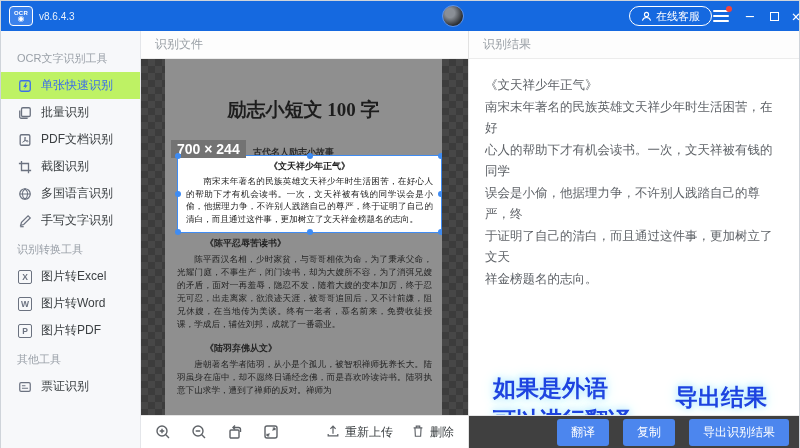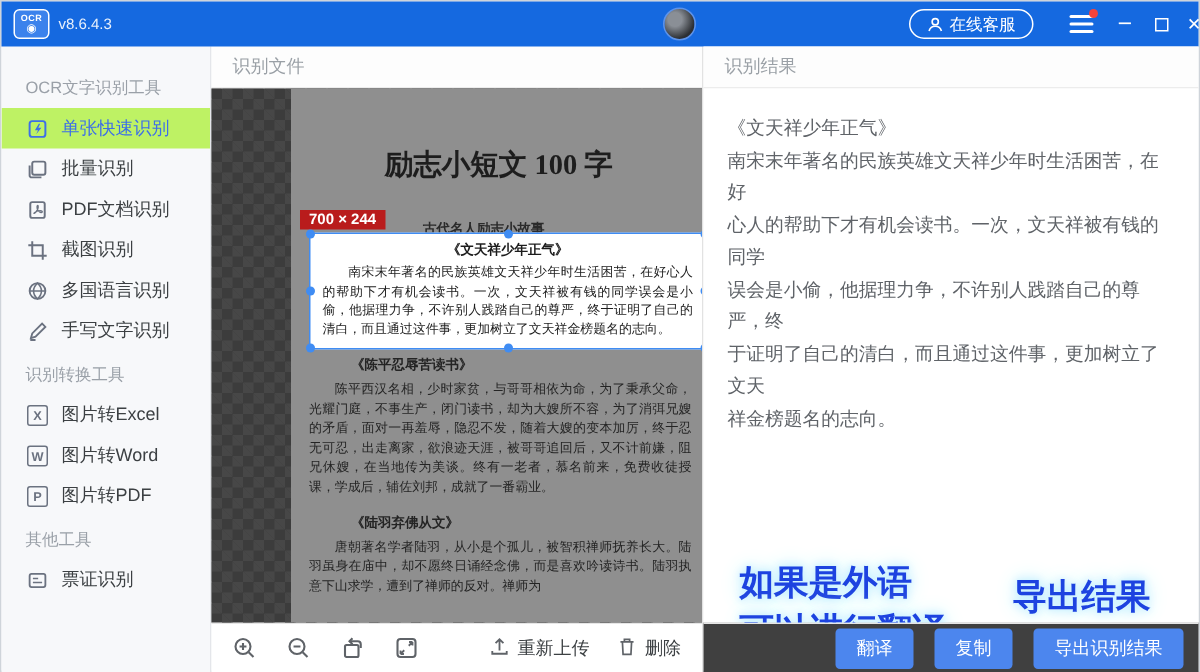--- a/index.html
+++ b/index.html
@@ -10,21 +10,21 @@
   
   .titlebar { position:relative; height:30px; background:#1569e0; display:flex; align-items:center; color:#fff; }
   .logo { width:24px; height:20px; margin-left:8px; border:1.5px solid #fff; border-radius:4px; background:#3b82ec;
           display:flex; flex-direction:column; align-items:center; justify-content:center; line-height:1; }
   .logo .ocr { font-size:6px; font-weight:bold; letter-spacing:.3px; }
   .logo .eye { font-size:8px; margin-top:-1px; }
   .app-name { font-weight:bold; font-style:italic; font-size:13px; margin-left:8px; letter-spacing:1px; }
   .version { font-size:10px; margin-left:6px; opacity:.9; }
   .avatar { position:absolute; left:441px; top:4px; width:22px; height:22px; border-radius:50%;
             background:radial-gradient(circle at 35% 35%, #8a8f96 0 25%, #2c2f33 70%); border:1px solid #5d93ea; }
-  .svc-btn { position:absolute; left:605px; top:5px; height:20px; padding:0 11px; border:1px solid #fff; border-radius:11px;
+  .svc-btn { position:absolute; left:628px; top:5px; height:20px; padding:0 11px; border:1px solid #fff; border-radius:11px;
              background:transparent; color:#fff; font-size:11px; display:flex; align-items:center; gap:4px; cursor:pointer; }
   .menu-btn { position:absolute; left:712px; top:9px; width:16px; height:12px; cursor:pointer; }
   .menu-btn i { display:block; height:2px; background:#fff; margin-bottom:3px; border-radius:1px; }
   .menu-dot { position:absolute; right:-3px; top:-4px; width:6px; height:6px; background:#f4433c; border-radius:50%; }
   .win-btn { position:absolute; top:0; width:26px; height:30px; display:flex; align-items:center; justify-content:center;
              font-size:13px; color:#fff; cursor:pointer; font-family:"DejaVu Sans Mono",monospace; }
   .win-min { left:736px; } .win-max { left:760px; } .win-close { left:782px; font-size:14px; }
   .max-box { width:9px; height:9px; border:1.4px solid #fff; display:inline-block; }
 
   
@@ -43,36 +43,36 @@
   
   .mid { width:328px; display:flex; flex-direction:column; border-right:1px solid #e2e2e2; }
   .panel-header { height:28px; background:#fdfdfd; border-bottom:1px solid #ececec; display:flex; align-items:center;
                   padding-left:14px; color:#9aa0a6; font-size:12px; flex:0 0 28px; }
   .doc-area { position:relative; flex:1; overflow:hidden;
     background-color:#3c3c3c;
     background-image:
       linear-gradient(45deg,#474747 25%,transparent 25%,transparent 75%,#474747 75%),
       linear-gradient(45deg,#474747 25%,transparent 25%,transparent 75%,#474747 75%);
     background-size:14px 14px; background-position:0 0,7px 7px; }
-  .doc-page { position:absolute; left:53px; top:0; width:277px; height:100%; background:#8f8f8f; overflow:hidden; }
+  .doc-page { position:absolute; left:24px; top:0; width:277px; height:100%; background:#8f8f8f; overflow:hidden; }
   .doc-title { position:absolute; top:38px; left:0; width:100%; text-align:center; font-family:"Liberation Serif","DejaVu Serif",serif;
                font-size:19px; font-weight:bold; color:#1d1d1d; }
   .doc-subtitle { position:absolute; top:87px; left:88px; font-size:9px; font-weight:bold; color:#2a2a2a; }
   .dim-sec { position:absolute; left:12px; right:10px; font-family:"Liberation Serif","DejaVu Serif",serif; color:#242424; }
   .dim-sec .t { text-align:left; padding-left:28px; font-size:9px; font-weight:bold; margin-bottom:3px; }
   .dim-sec .b { font-size:8.6px; line-height:13px; text-indent:2em; text-align:justify; }
   .sec2 { top:178px; } .sec3 { top:283px; }
 
   
   .selection { position:absolute; top:96px; left:12px; width:265px; height:78px; background:#fff;
                border:1px solid #3f8cf3; cursor:move; }
   .sel-inner { padding:4px 8px 0 8px; font-family:"Liberation Serif","DejaVu Serif",serif; color:#1c1c1c; }
   .sel-title { text-align:center; font-size:9px; font-weight:bold; margin-bottom:2px; }
   .sel-body { font-size:8.6px; line-height:12.6px; text-indent:2em; text-align:justify; }
-  .size-badge { position:absolute; left:-7px; top:-16px; background:#b91c1c; color:#fff; font-size:10px; font-weight:bold;
+  .size-badge { position:absolute; left:-7px; top:-16px; background:#737373; color:#fff; font-size:14px; font-weight:bold;
                 padding:1px 6px; font-family:"Liberation Sans",sans-serif; }
   .handle { position:absolute; width:6px; height:6px; background:#3f8cf3; border-radius:50%; }
   .h-tl{left:-3px;top:-3px;} .h-tm{left:50%;margin-left:-3px;top:-3px;} .h-tr{right:-3px;top:-3px;}
   .h-ml{left:-3px;top:50%;margin-top:-3px;} .h-mr{right:-3px;top:50%;margin-top:-3px;}
   .h-bl{left:-3px;bottom:-3px;} .h-bm{left:50%;margin-left:-3px;bottom:-3px;} .h-br{right:-3px;bottom:-3px;}
 
   .mid-toolbar { flex:0 0 33px; background:#fff; border-top:1px solid #e6e6e6; display:flex; align-items:center;
                  padding:0 14px; color:#555; }
   .tool-ic { width:16px; height:16px; margin-right:20px; cursor:pointer; color:#5f6368; }
   .mid-actions { margin-left:auto; display:flex; align-items:center; gap:18px; font-size:12px; color:#3c4043; }

